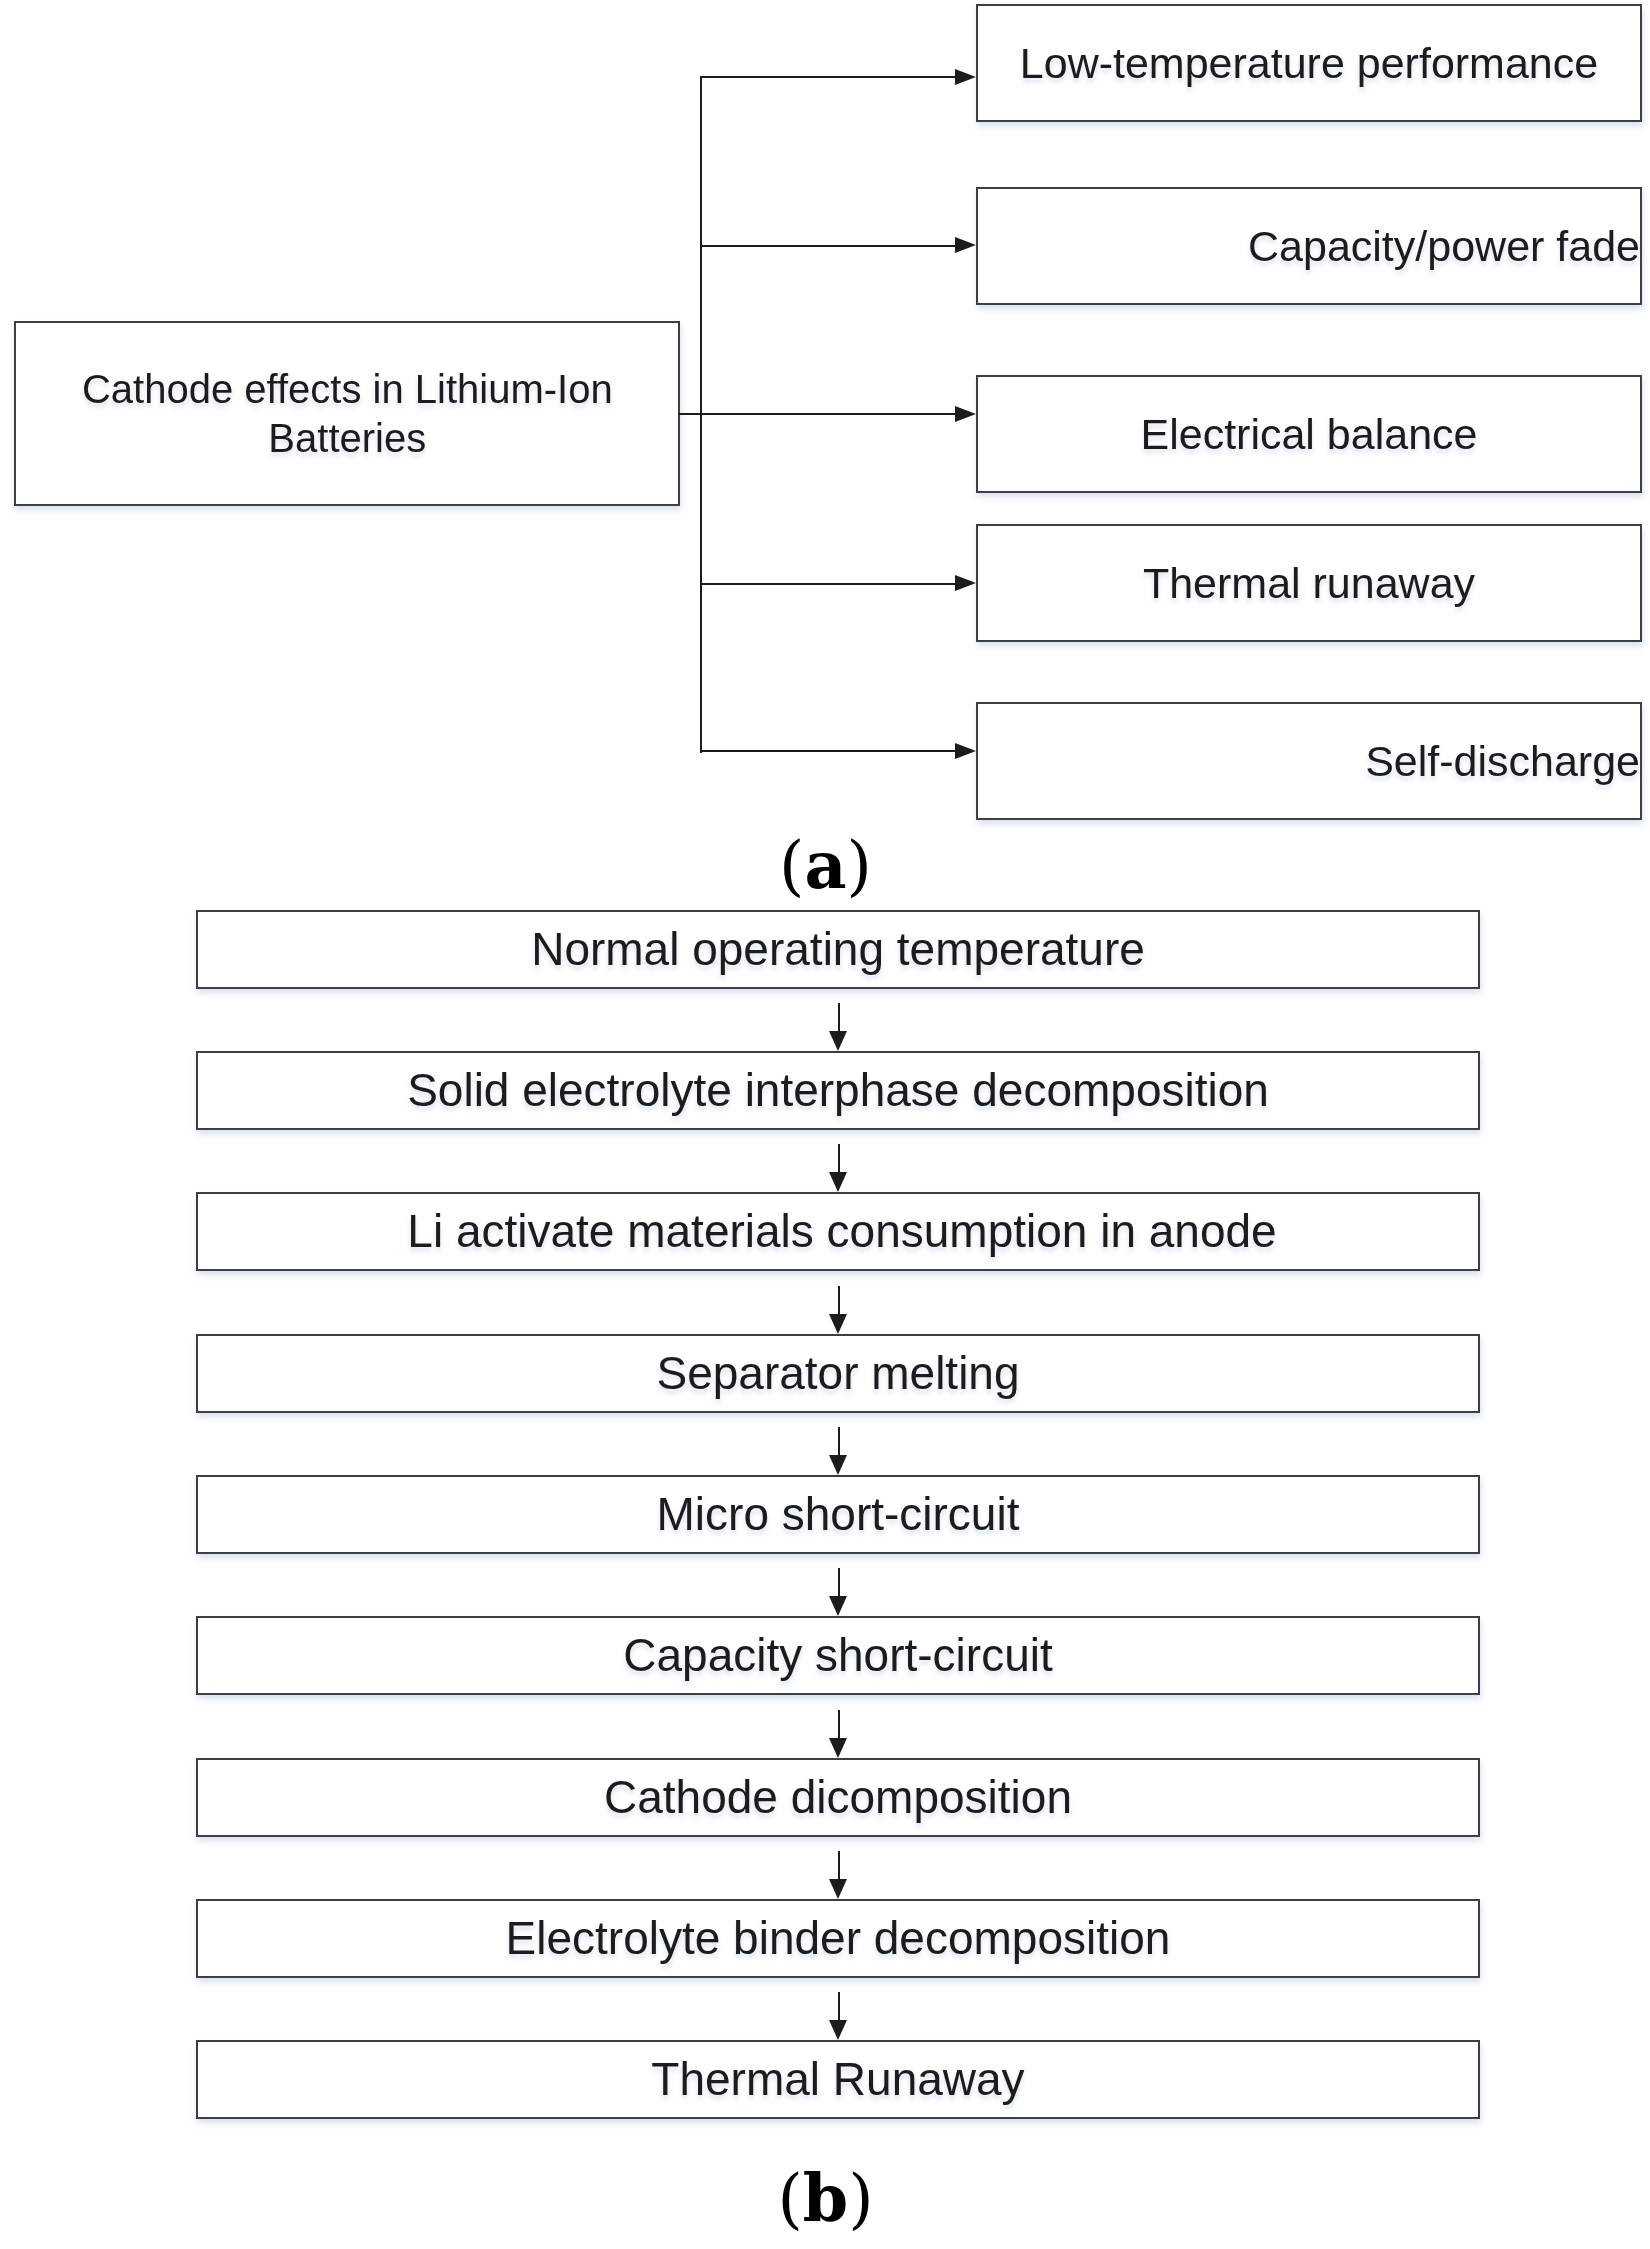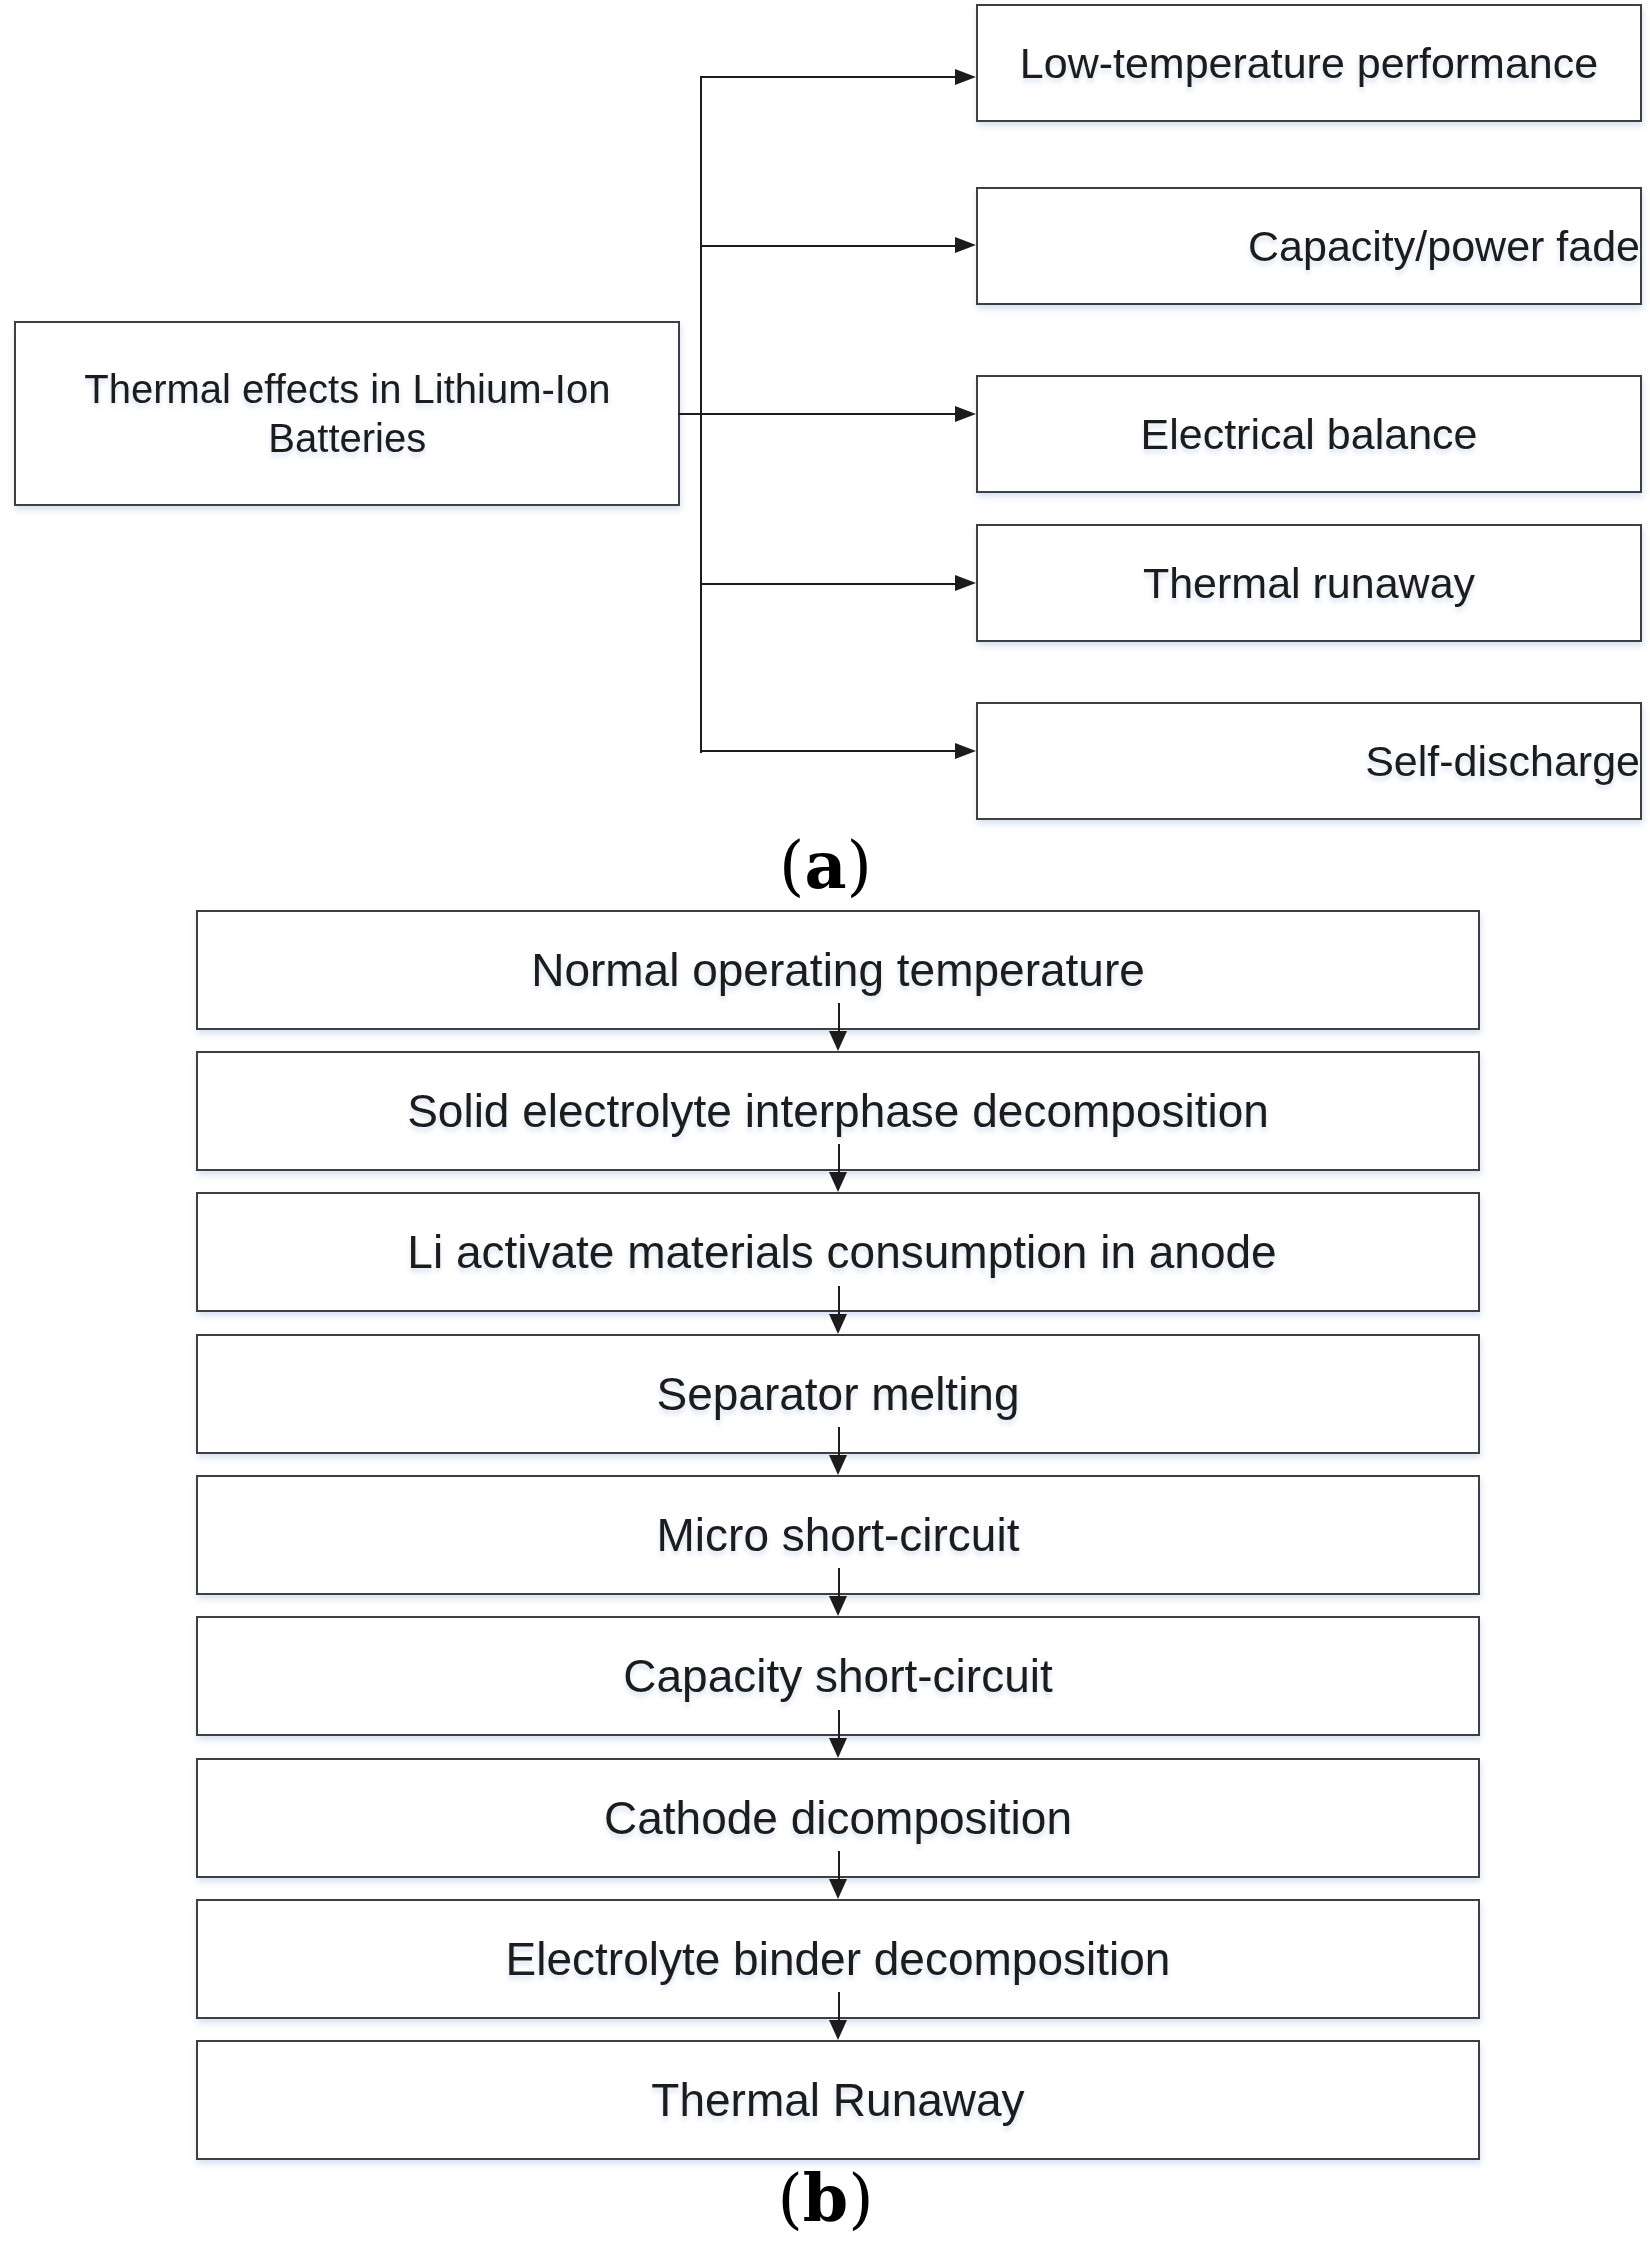--- a/index.html
+++ b/index.html
@@ -30,21 +30,21 @@
     box-shadow:1.4px 4.3px 6.5px var(--glow);
   }
   .box .lbl{
     text-shadow:0 3.6px 5px var(--glow);
     line-height:1.22;
   }
   .root-box{left:14.3px;top:321px;width:666px;height:185px;}
   .root-box .lbl{font-size:40px;padding:0 20px;}
   .effect-box{left:976px;width:666px;height:118px;}
   .effect-box .lbl{font-size:43px;}
-  .step-box{left:196px;width:1284px;height:120px;border-top-width:2.9px;border-bottom-width:2.9px;}
+  .step-box{left:196px;width:1284px;height:79px;border-top-width:2.9px;border-bottom-width:2.9px;}
   .step-box .lbl{font-size:46px;}
   .line{position:absolute;background:var(--line);}
   .tri-right{
     position:absolute;width:0;height:0;
     border-top:8.6px solid transparent;
     border-bottom:8.6px solid transparent;
     border-left:21.5px solid var(--line);
   }
   .tri-down{
     position:absolute;width:0;height:0;
@@ -63,21 +63,21 @@
   .panel-label .letter{font-weight:700;}
 </style>
 </head>
 <body>
 
 <div id="figure">
 
   <div>
 
     <div class="box root-box">
-      <span class="lbl">Thermal effects in Lithium-Ion Batteries</span>
+      <span class="lbl">Cathode effects in Lithium-Ion Batteries</span>
     </div>
 
     <div class="line" style="left:678px;top:413px;width:23px;height:2.2px;"></div>
 
     <div class="line" style="left:700px;top:76px;width:2.2px;height:677px;"></div>
 
     <div class="line" style="left:700px;top:76px;width:257px;height:2.2px;"></div>
     <div class="tri-right" style="left:955px;top:69px;"></div>
     <div class="box effect-box" style="top:4px;">
       <span class="lbl">Low-temperature performance</span>

